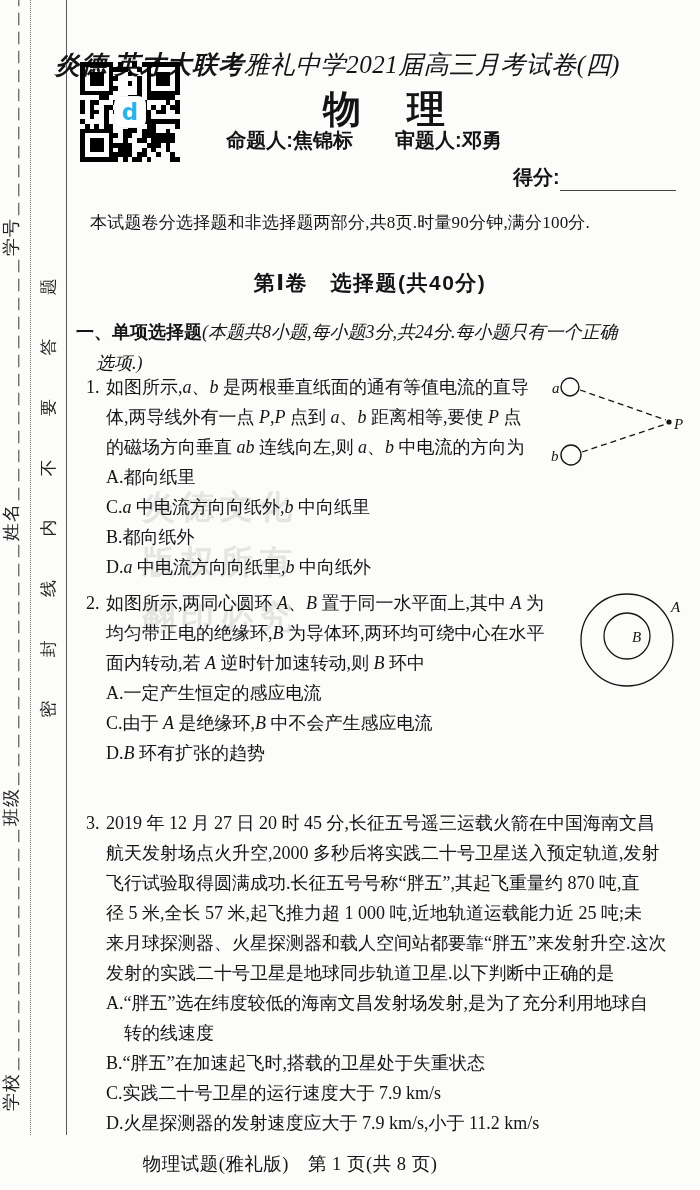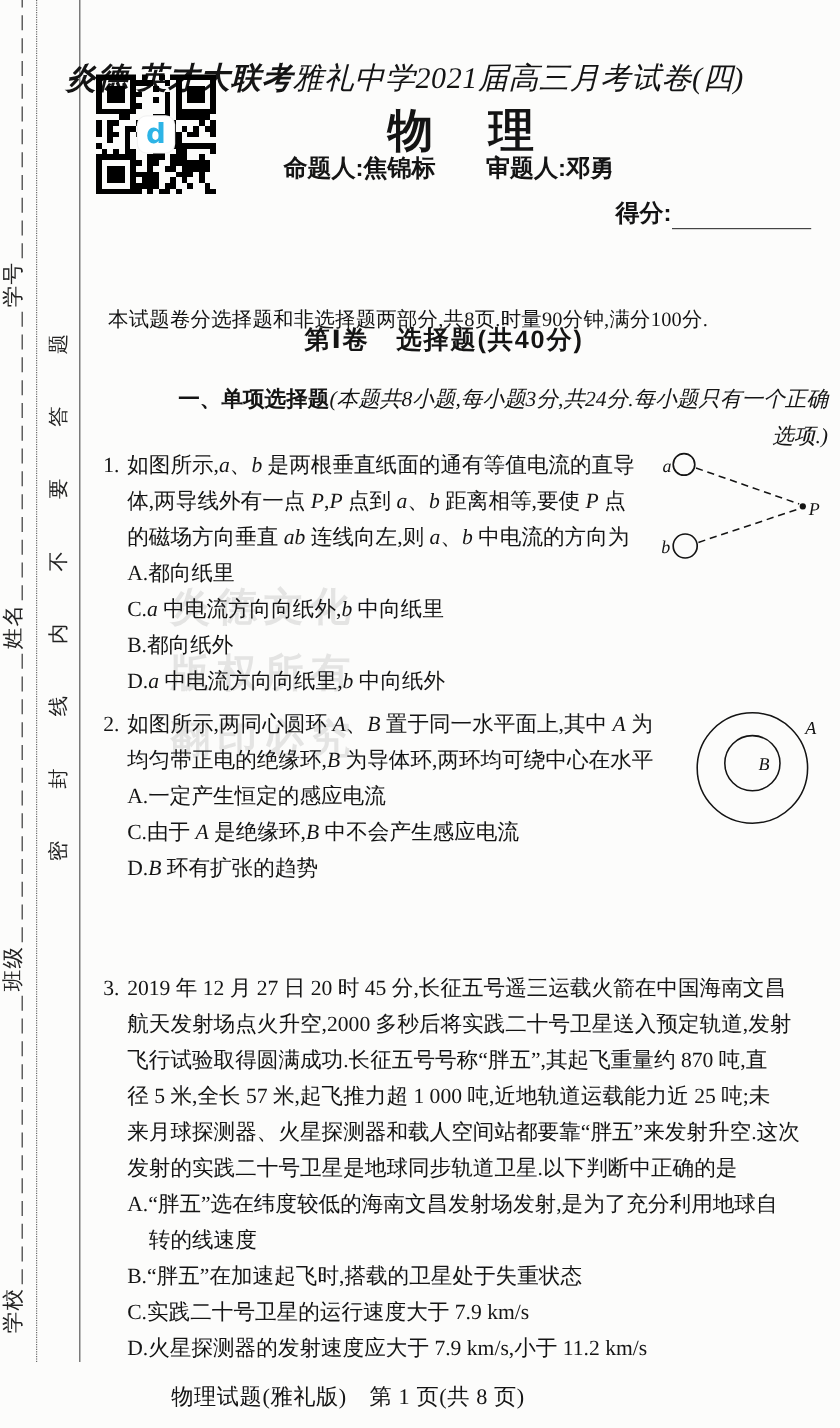--- a/index.html
+++ b/index.html
@@ -46,32 +46,32 @@
     background:#fff;border-radius:7px;
     display:flex;align-items:center;justify-content:center;
     box-shadow:0 0 0 1px #f2f2f2;
   }
   .qr-logo span{
     font-family:"DejaVu Sans","Liberation Sans",sans-serif;
     font-weight:bold;font-size:23px;color:#2db4e6;line-height:1;
   }
   .subject-title{left:86px;top:60px;width:600px;text-align:center;
     font-size:38px;font-weight:bold;letter-spacing:4px;z-index:1;margin-top:24px;}
-  .people-row{left:96px;top:127px;width:556px;text-align:center;
+  .people-row{left:86px;top:127px;width:556px;text-align:center;
     font-size:20px;font-weight:bold;z-index:1;}
   .people-row .gap{display:inline-block;width:42px;}
   .score-row{left:513px;top:164px;font-size:20px;font-weight:bold;z-index:1;}
   .score-line{display:inline-block;width:116px;height:21px;
     border-bottom:1.6px solid #444;vertical-align:bottom;}
 
   
-  .intro{left:90px;top:211px;font-size:17px;letter-spacing:0.2px;z-index:1;margin-top:44px;}
+  .intro{left:90px;top:211px;font-size:17px;letter-spacing:0.2px;z-index:1;}
   .section-title{left:70px;top:258px;width:600px;text-align:center;
     font-size:21px;font-weight:bold;letter-spacing:1.5px;z-index:1;margin-top:11px;}
-  .part-heading{left:86px;top:317px;width:604px;font-size:18px;line-height:31px;z-index:1;text-align:right;}
+  .part-heading{left:76px;top:317px;width:604px;font-size:18px;line-height:31px;z-index:1;}
   .kai{font-style:italic;}
   .part-heading .cont{padding-left:20px;}
 
   .question{left:86px;width:604px;font-size:18px;line-height:30px;z-index:1;}
   .q1{top:372px;} .q2{top:588px;} .q3{top:808px;}
   .qline{display:flex;white-space:nowrap;}
   .qnum{flex:none;width:20px;}
   .qcont,.qopt{padding-left:20px;white-space:nowrap;}
   .qopt2{padding-left:38px;white-space:nowrap;}
   i{font-family:"Liberation Serif","DejaVu Serif",serif;}
@@ -400,20 +400,21 @@
   <text x="11" y="93">b</text>
   <text x="134" y="61">P</text>
 </svg>
 
 <div class="abs question q2">
   <div class="qline">
     <span class="qnum">2.</span>
     <span>如图所示,两同心圆环 <i>A</i>、<i>B</i> 置于同一水平面上,其中 <i>A</i> 为</span>
   </div>
   <div class="qcont">均匀带正电的绝缘环,<i>B</i> 为导体环,两环均可绕中心在水平</div>
+  <div class="qcont">面内转动,若 <i>A</i> 逆时针加速转动,则 <i>B</i> 环中</div>
   <div class="qopt">A.一定产生恒定的感应电流</div>
   <div class="qopt">C.由于 <i>A</i> 是绝缘环,<i>B</i> 中不会产生感应电流</div>
   <div class="qopt">D.<i>B</i> 环有扩张的趋势</div>
 </div>
 
 <svg class="abs fig fig-q2" width="118" height="128" viewBox="0 0 118 128">
   <circle cx="57" cy="62" r="46" fill="none" stroke="#141414" stroke-width="1.3"></circle>
   <circle cx="57" cy="58" r="23" fill="none" stroke="#141414" stroke-width="1.3"></circle>
   <text x="101" y="34">A</text>
   <text x="62" y="64">B</text>

